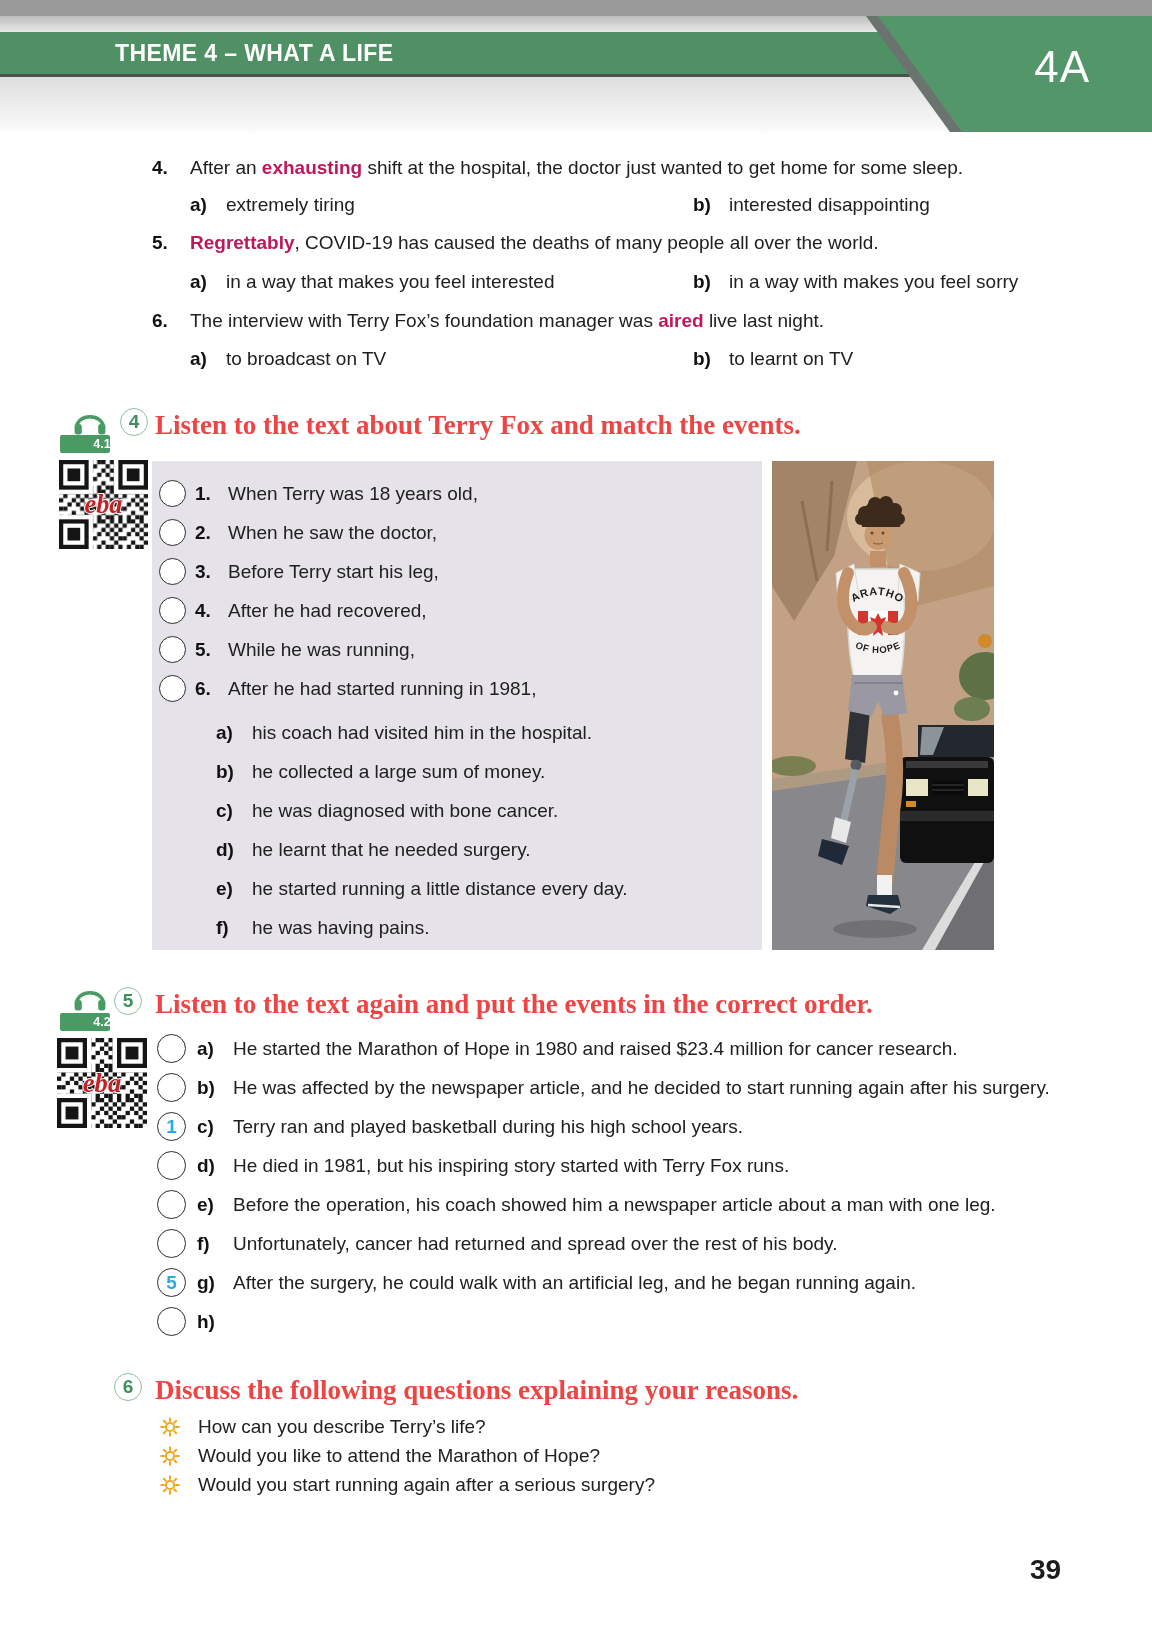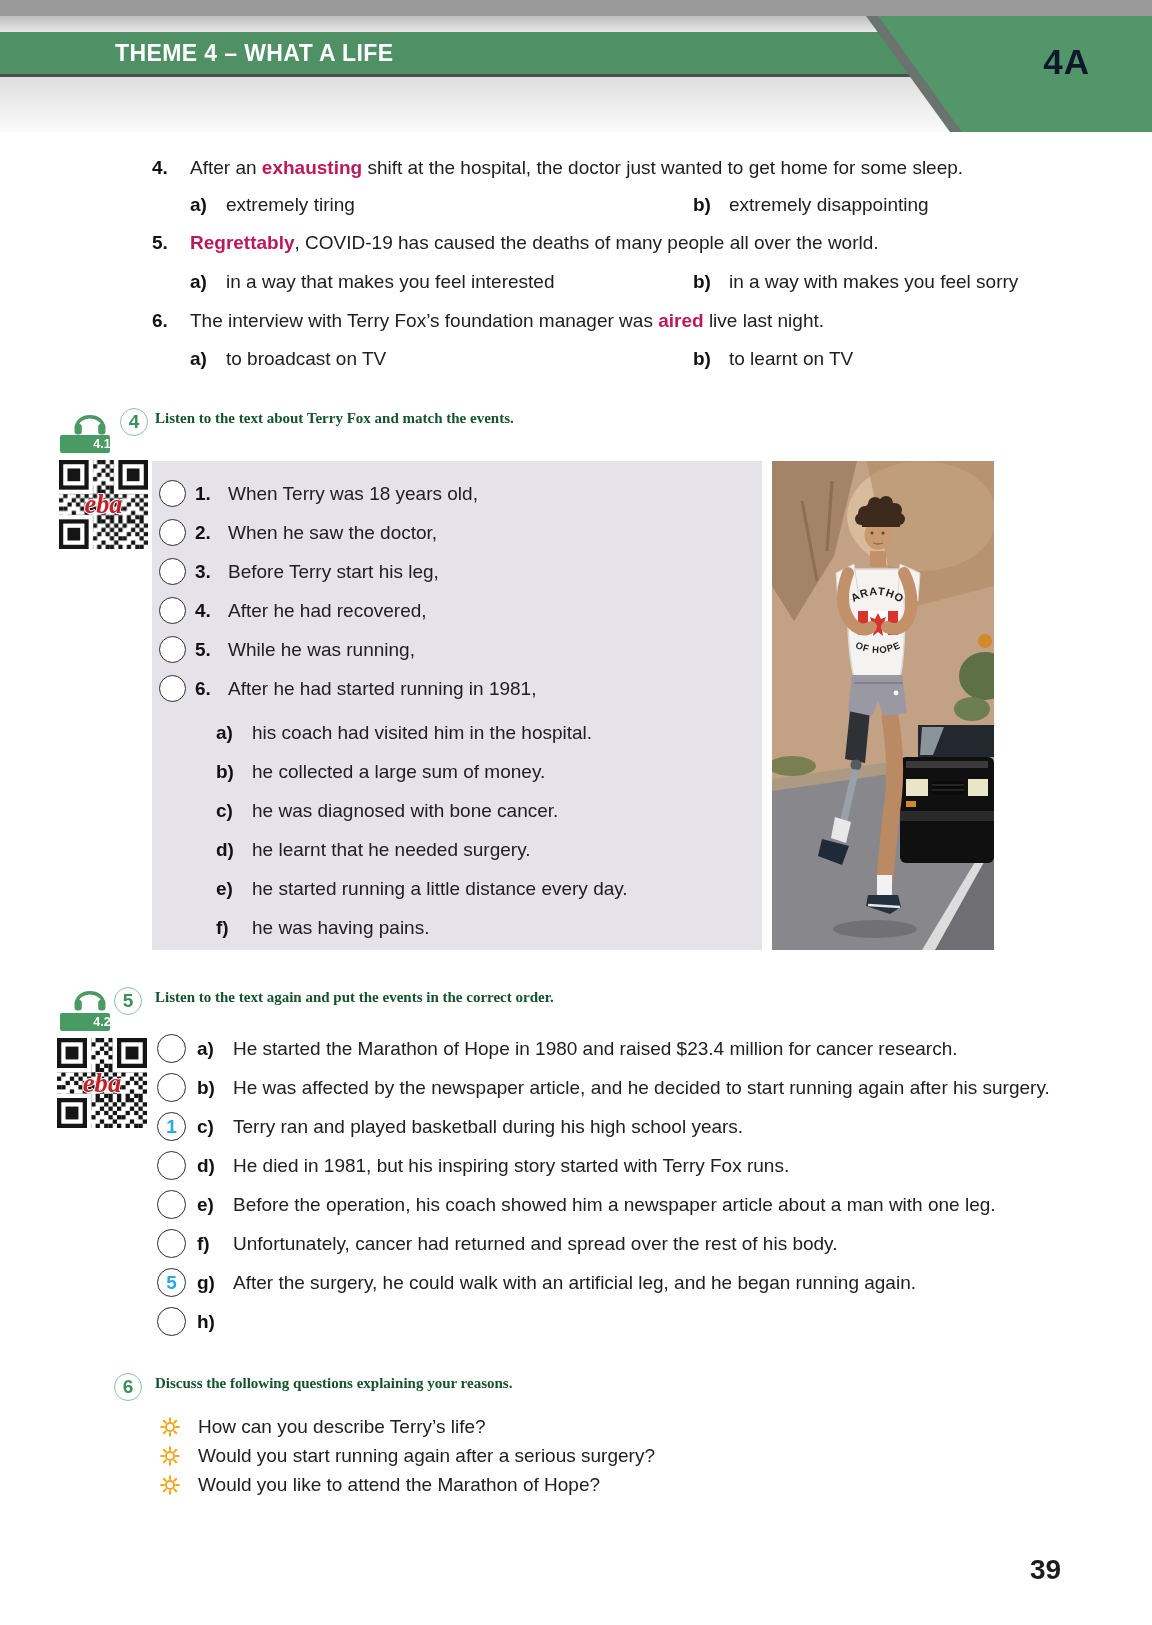--- a/index.html
+++ b/index.html
@@ -12,26 +12,26 @@
   .hdr-silver { position:absolute; top:61px; left:0; width:100%; height:55px;
     background:linear-gradient(180deg,#dedede,#fbfbfb); z-index:0; }
   .hdr-rule { position:absolute; top:58px; left:0; width:100%; height:3px; background:#4b524e; z-index:1; }
   .hdr-banner { position:absolute; top:16px; left:0; width:940px; height:42px; background:#4f9165;
     display:flex; align-items:center; z-index:2; }
   .hdr-banner-title { color:#ffffff; font-weight:700; font-size:23px; letter-spacing:0.4px; padding-left:115px; }
   .hdr-tab-shadow { position:absolute; top:0; left:858px; width:294px; height:116px; background:#6a736d;
     clip-path:polygon(8px 0, 294px 0, 294px 116px, 92px 116px); z-index:3; }
   .hdr-tab { position:absolute; top:0; left:858px; width:294px; height:116px; background:#53966a;
     clip-path:polygon(20px 0, 294px 0, 294px 116px, 104px 116px); z-index:4; }
-  .hdr-tab-label { position:absolute; right:62px; top:26px; color:#0f172a; font-size:35px; font-weight:700; letter-spacing:1px; }
+  .hdr-tab-label { position:absolute; right:62px; top:26px; color:#ffffff; font-size:44px; font-weight:400; letter-spacing:1px; }
 
   
   .t { font-size:19px; color:#202020; }
   .b { font-weight:700; color:#be185d; }
-  .ex-title { font-family:"Liberation Serif", serif; font-weight:700; font-size:15px; color:#14532d; }
+  .ex-title { font-family:"Liberation Serif", serif; font-weight:700; font-size:27px; color:#ef4444; }
 
   
   .vrow { position:absolute; left:152px; width:960px; display:flex; }
   .vnum { font-weight:700; width:38px; flex:none; color:#111; }
   .vopts { position:absolute; left:152px; width:980px; height:26px; }
   .vopt { position:absolute; top:0; display:flex; }
   .vletter { font-weight:700; width:36px; flex:none; color:#111; }
 
   
   .numcirc { position:absolute; width:28px; height:28px; border-radius:50%; border:1.5px solid #8fbf9f;
@@ -159,21 +159,21 @@
     <span class="vnum">4.</span>
     <span><span>After an </span><span class="b">exhausting</span><span> shift at the hospital, the doctor just wanted to get home for some sleep.</span></span>
   </div>
   <div class="vopts t" style="top:178px">
     <span class="vopt" style="left:38px">
         <span class="vletter">a)</span>
         <span>extremely tiring</span>
       </span>
     <span class="vopt" style="left:541px">
         <span class="vletter">b)</span>
-        <span>extremely disappointing</span>
+        <span>interested disappointing</span>
       </span>
   </div>
 
   <div class="vrow t" style="top:216px">
     <span class="vnum">5.</span>
     <span><span></span><span class="b">Regrettably</span><span>, COVID-19 has caused the deaths of many people all over the world.</span></span>
   </div>
   <div class="vopts t" style="top:255px">
     <span class="vopt" style="left:38px">
         <span class="vletter">a)</span>
@@ -410,25 +410,25 @@
     <div class="qrow t">
       <svg>
           <use href="#sun"></use>
         </svg>
       <span>How can you describe Terry’s life?</span>
     </div>
     <div class="qrow t">
       <svg>
           <use href="#sun"></use>
         </svg>
-      <span>Would you start running again after a serious surgery?</span>
+      <span>Would you like to attend the Marathon of Hope?</span>
     </div>
     <div class="qrow t">
       <svg>
           <use href="#sun"></use>
         </svg>
-      <span>Would you like to attend the Marathon of Hope?</span>
+      <span>Would you start running again after a serious surgery?</span>
     </div>
   </div>
 
   <div class="pagenum">39</div>
 
 </div>
 
 </body></html>

